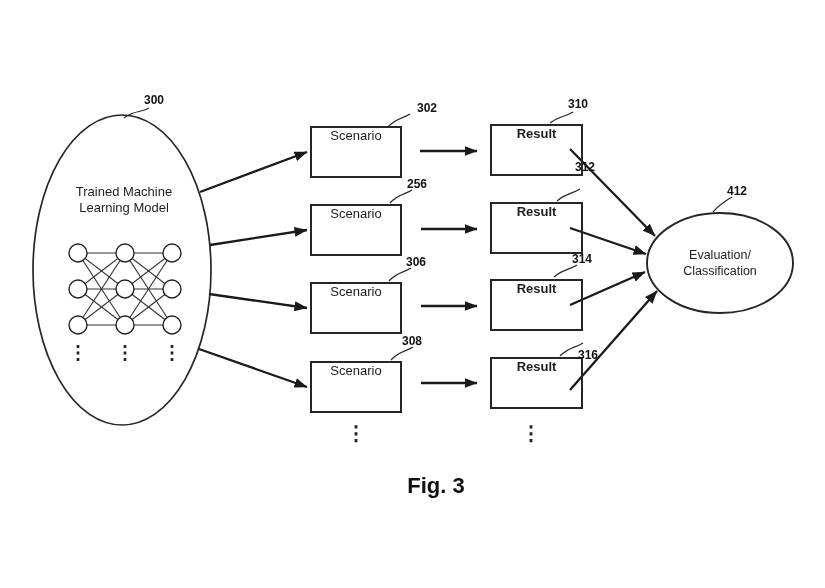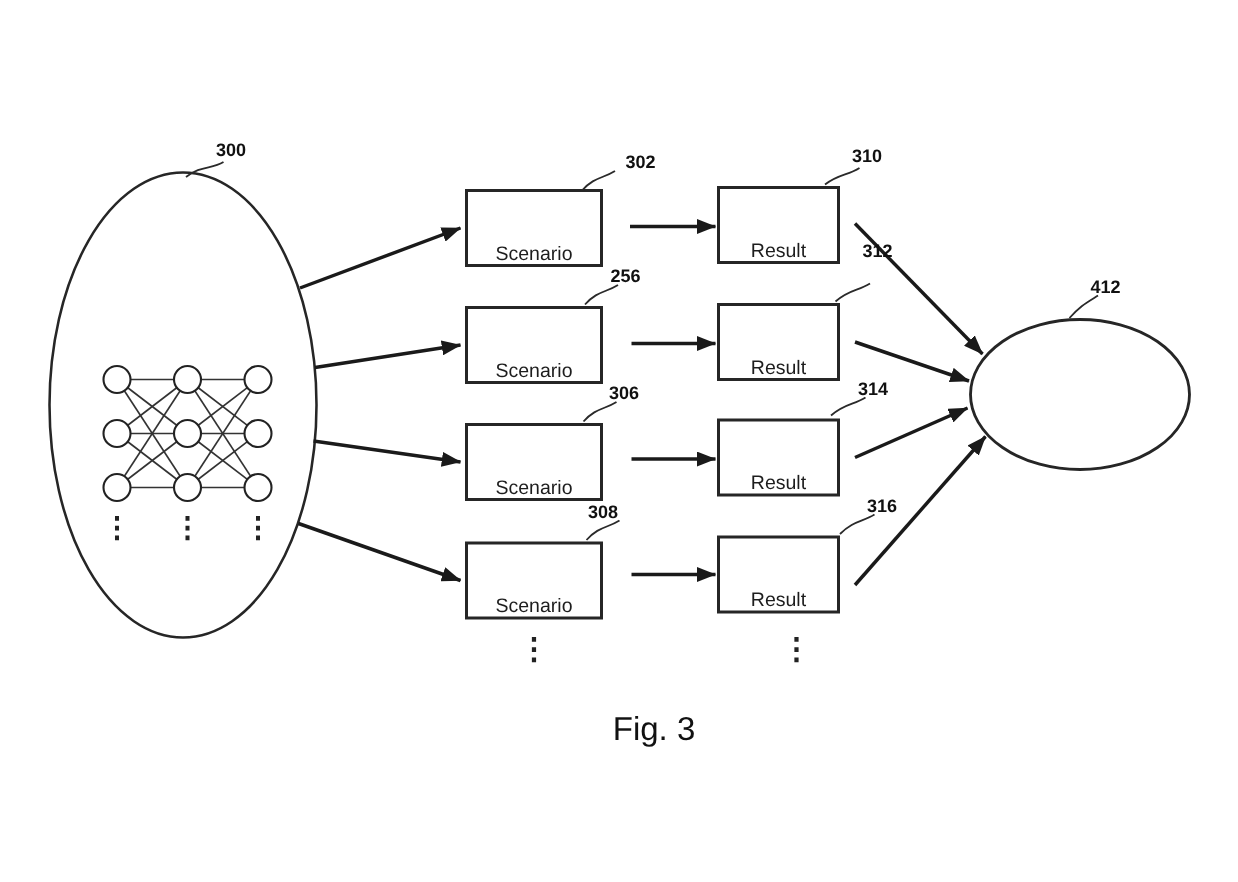--- a/index.html
+++ b/index.html
@@ -3,25 +3,25 @@
 <meta charset="utf-8">
 <style>
   html,body{margin:0;padding:0;background:#ffffff;}
   .canvas{
     position:relative;width:825px;height:588px;background:#ffffff;
     font-family:"Liberation Sans",sans-serif;color:#1a1a1a;overflow:hidden;
   }
   .layer{position:absolute;left:0;top:0;}
   .box{
     position:absolute;border:2px solid #262626;background:transparent;
-    display:flex;align-items:flex-end;justify-content:center;
+    display:flex;align-items:flex-start;justify-content:center;
     font-size:13px;color:#1d1d1d;box-sizing:border-box;
   }
   .scenario{left:310px;width:92px;height:52px;}
-  .result{left:478px;width:82px;height:52px;}
+  .result{left:490px;width:93px;height:52px;font-weight:bold;}
   .ref{
     position:absolute;transform:translateX(-50%);
     font-weight:bold;font-size:12px;color:#111;white-space:nowrap;
   }
   .center-label{
     position:absolute;text-align:center;white-space:pre-line;
     font-size:13px;line-height:16px;color:#1d1d1d;
   }
   .model-label{left:47px;top:184px;width:154px;}
   .eval-label{
@@ -29,21 +29,21 @@
     display:flex;align-items:center;justify-content:center;
     font-size:12.5px;line-height:16px;
   }
   .vdots{
     position:absolute;transform:translateX(-50%);
     font-size:20px;font-weight:bold;color:#222;line-height:20px;
   }
   .vdots.small{font-size:19px;}
   .fig-caption{
     position:absolute;left:436px;top:473px;transform:translateX(-50%);
-    font-weight:normal;font-size:22px;color:#111;white-space:nowrap;
+    font-weight:bold;font-size:22px;color:#111;white-space:nowrap;
   }
 </style>
 </head>
 <body>
 
 <div class="canvas">
 
   <svg class="layer" width="825" height="588" viewBox="0 0 825 588">
     <defs>
       <marker id="ah" markerUnits="userSpaceOnUse" markerWidth="13" markerHeight="10" refX="12.5" refY="5" orient="auto">
@@ -115,20 +115,22 @@
       <path d="M 411 268 C 403 273, 397 272, 389 281"></path>
       <path d="M 413 347 C 405 352, 399 351, 391 360"></path>
       <path d="M 573 112 C 565 117, 559 116, 550 123"></path>
       <path d="M 580 189 C 572 194, 566 193, 557 201"></path>
       <path d="M 577 265 C 569 270, 563 269, 554 277"></path>
       <path d="M 583 343 C 575 348, 569 347, 560 356"></path>
       <path d="M 732 197 C 724 202, 720 204, 713 212"></path>
     </g>
   </svg>
 
+  <div class="center-label model-label">Trained Machine
+Learning Model</div>
 
   <div class="box scenario" style="top:126px">
     <span>Scenario</span>
   </div>
   <div class="box scenario" style="top:204px">
     <span>Scenario</span>
   </div>
   <div class="box scenario" style="top:282px">
     <span>Scenario</span>
   </div>
@@ -142,30 +144,32 @@
   <div class="box result" style="top:202px">
     <span>Result</span>
   </div>
   <div class="box result" style="top:279px">
     <span>Result</span>
   </div>
   <div class="box result" style="top:357px">
     <span>Result</span>
   </div>
 
+  <div class="center-label eval-label">Evaluation/
+Classification</div>
 
   <div class="ref" style="left:154px;top:93px">300</div>
   <div class="ref" style="left:427px;top:101px">302</div>
   <div class="ref" style="left:417px;top:177px">256</div>
   <div class="ref" style="left:416px;top:255px">306</div>
-  <div class="ref" style="left:402px;top:334px">308</div>
+  <div class="ref" style="left:412px;top:334px">308</div>
   <div class="ref" style="left:578px;top:97px">310</div>
   <div class="ref" style="left:585px;top:160px">312</div>
   <div class="ref" style="left:582px;top:252px">314</div>
-  <div class="ref" style="left:588px;top:330px">316</div>
+  <div class="ref" style="left:588px;top:348px">316</div>
   <div class="ref" style="left:737px;top:184px">412</div>
 
   <div class="vdots small" style="left:78px;top:343px">⋮</div>
   <div class="vdots small" style="left:125px;top:343px">⋮</div>
   <div class="vdots small" style="left:172px;top:343px">⋮</div>
   <div class="vdots" style="left:356px;top:423px">⋮</div>
   <div class="vdots" style="left:531px;top:423px">⋮</div>
 
   <div class="fig-caption">Fig. 3</div>
 

